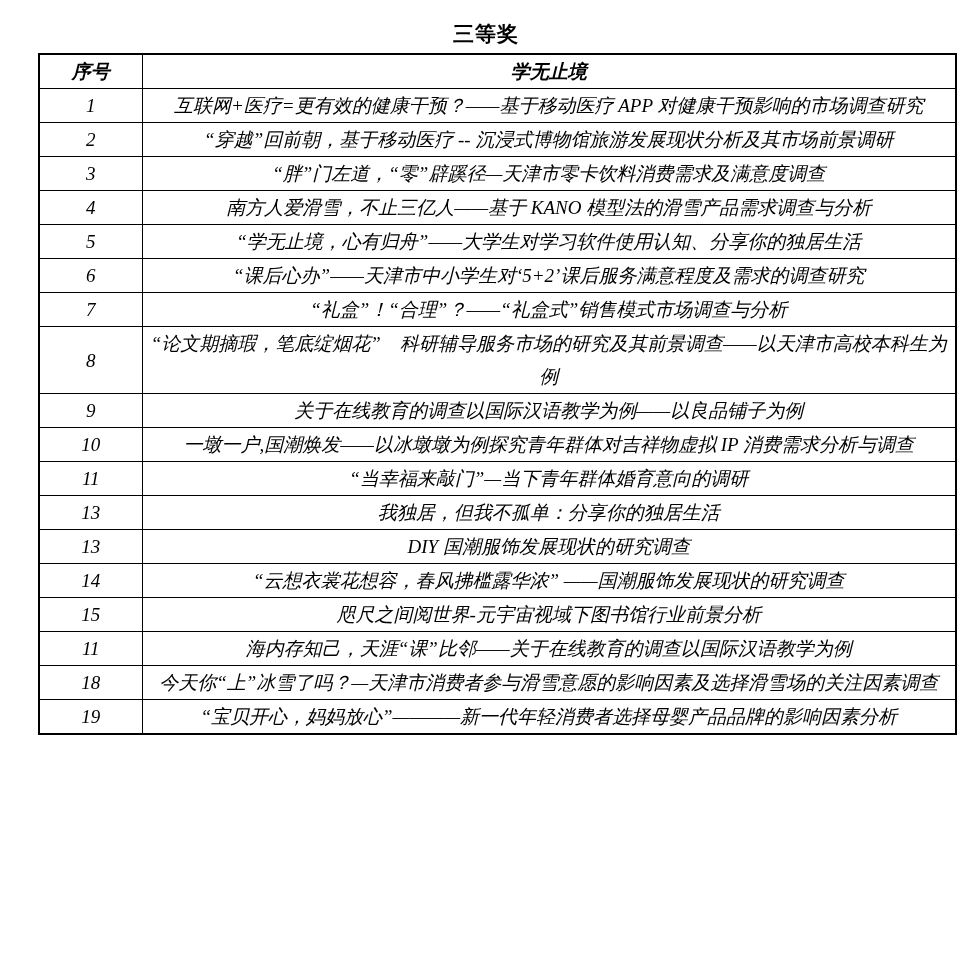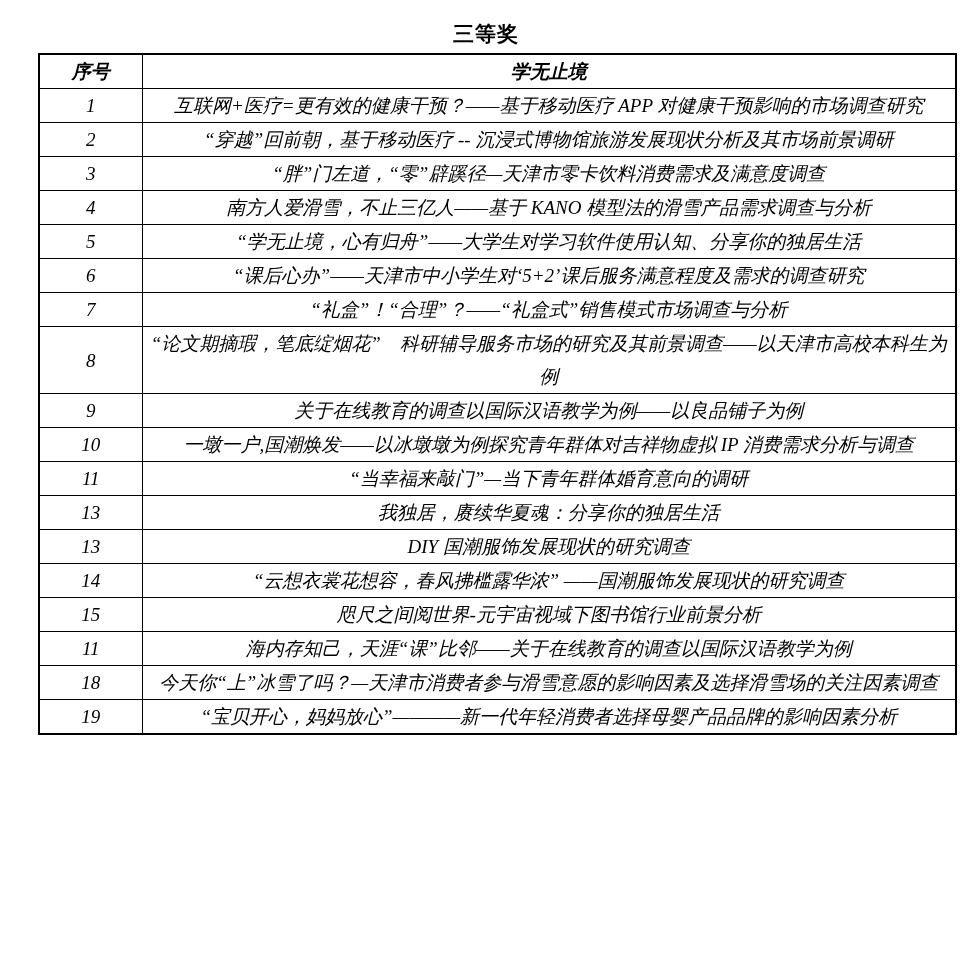--- a/index.html
+++ b/index.html
@@ -106,21 +106,21 @@
     <tr>
       <td>10</td>
       <td>一墩一户,国潮焕发——以冰墩墩为例探究青年群体对吉祥物虚拟 IP 消费需求分析与调查</td>
     </tr>
     <tr>
       <td>11</td>
       <td>“当幸福来敲门”—当下青年群体婚育意向的调研</td>
     </tr>
     <tr>
       <td>13</td>
-      <td>我独居，赓续华夏魂：分享你的独居生活</td>
+      <td>我独居，但我不孤单：分享你的独居生活</td>
     </tr>
     <tr>
       <td>13</td>
       <td>DIY 国潮服饰发展现状的研究调查</td>
     </tr>
     <tr>
       <td>14</td>
       <td>“云想衣裳花想容，春风拂槛露华浓” ——国潮服饰发展现状的研究调查</td>
     </tr>
     <tr>

